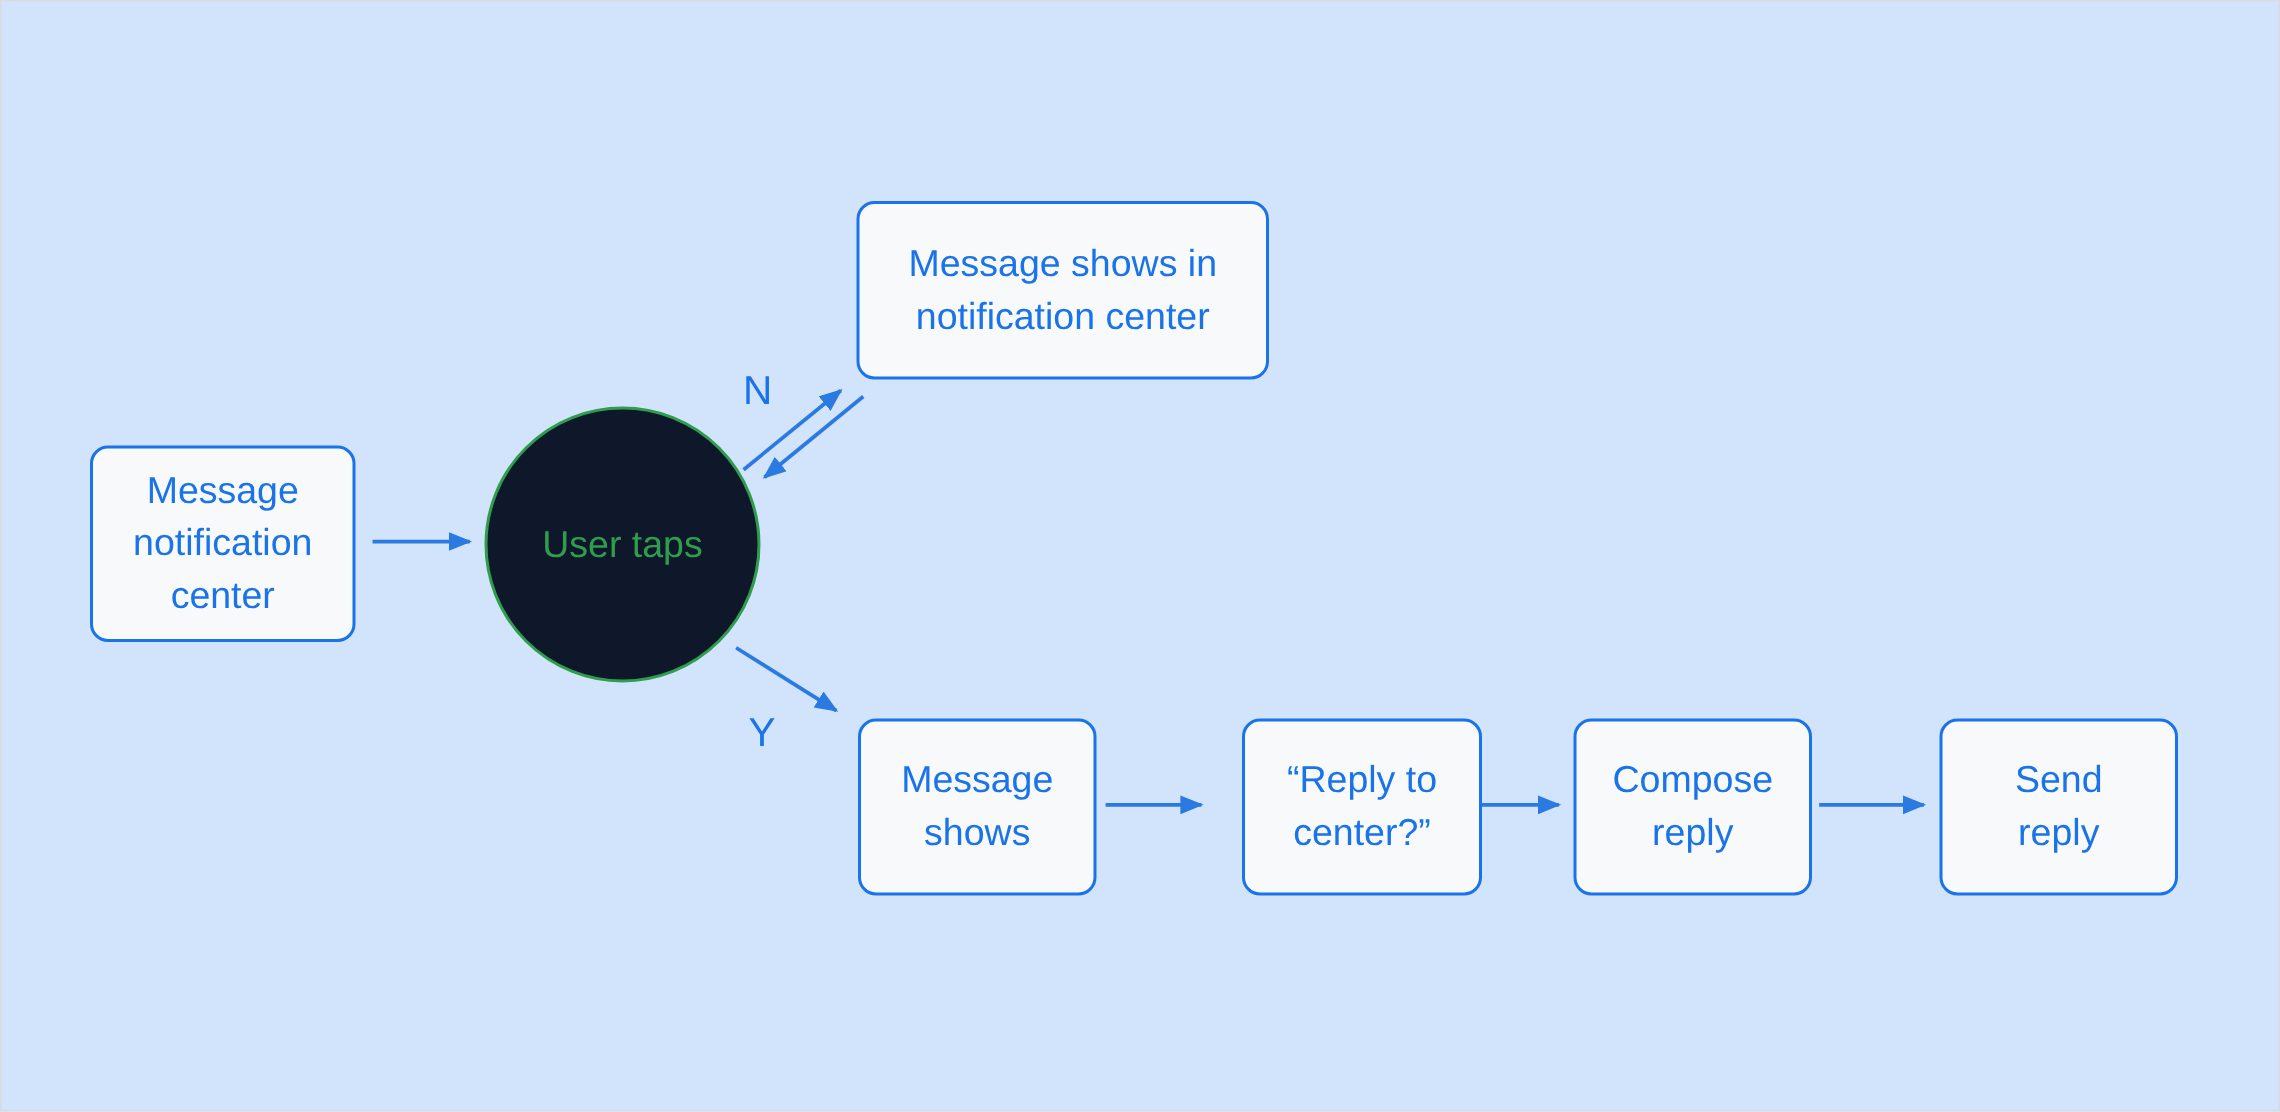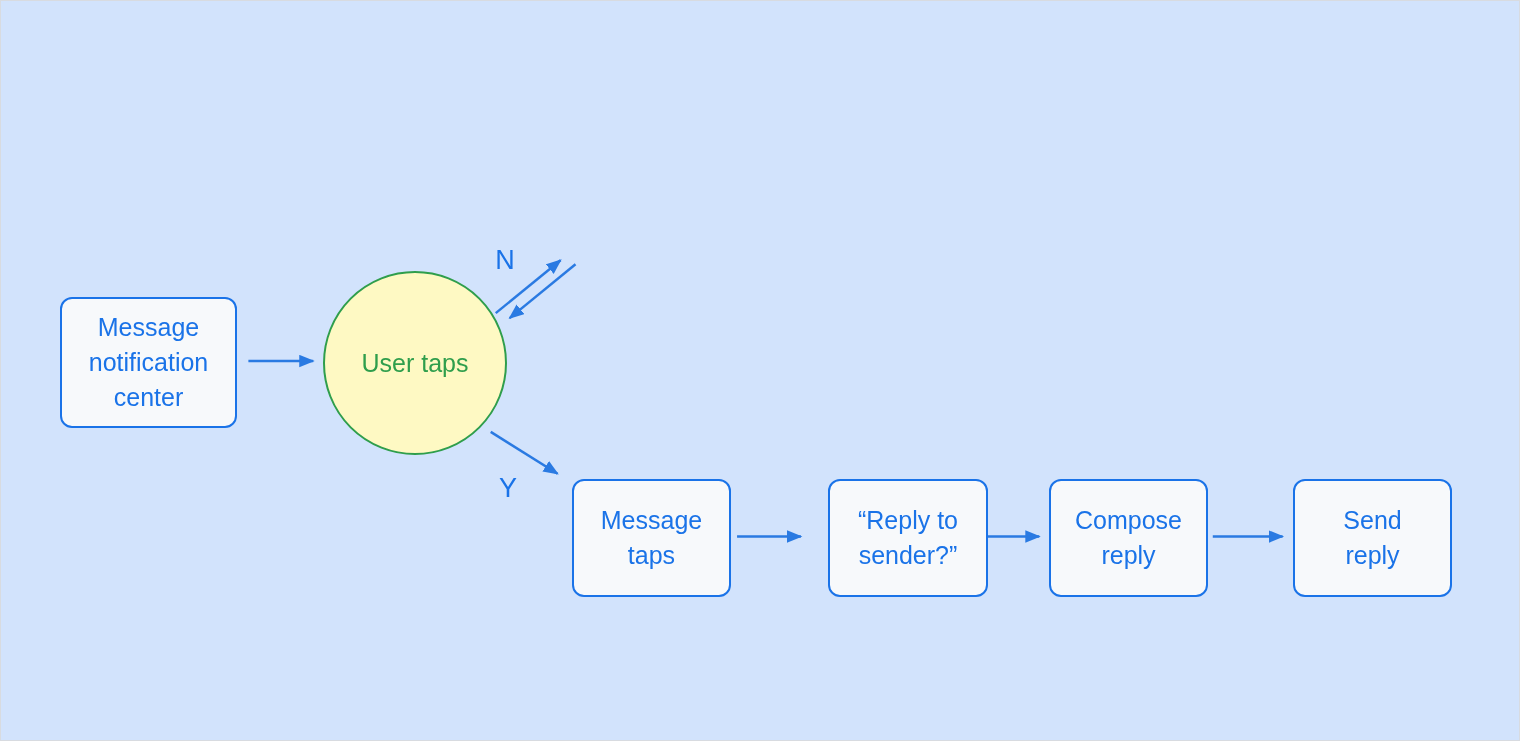--- a/index.html
+++ b/index.html
@@ -35,21 +35,21 @@
     font-size: 25px;
     line-height: 35px;
   }
   .node.box {
     background: #f7f9fb;
     border: 2px solid #1a73e8;
     border-radius: 12px;
     color: #1a73e8;
   }
   .node.circle {
-    background: #fef9c3;
+    background: #0f172a;
     border: 2px solid #2f9e4c;
     border-radius: 50%;
     color: #2f9e4c;
   }
   .edge-label {
     position: absolute;
     color: #1a73e8;
     font-size: 27px;
     line-height: 27px;
     width: 34px;
@@ -82,29 +82,33 @@
   <div class="node box" style="left:59px; top:296px; width:177px; height:131px;">
     <span>Message</span>
     <span>notification</span>
     <span>center</span>
   </div>
 
   <div class="node circle" style="left:322px; top:270px; width:184px; height:184px;">
     <span>User taps</span>
   </div>
 
+  <div class="node box" style="left:570px; top:133px; width:275px; height:119px;">
+    <span>Message shows in</span>
+    <span>notification center</span>
+  </div>
 
   <div class="node box" style="left:571px; top:478px; width:159px; height:118px;">
     <span>Message</span>
-    <span>taps</span>
+    <span>shows</span>
   </div>
 
   <div class="node box" style="left:810px; top:478px; width:160px; height:118px;margin-left:17px;">
     <span>“Reply to</span>
-    <span>sender?”</span>
+    <span>center?”</span>
   </div>
 
   <div class="node box" style="left:1048px; top:478px; width:159px; height:118px;">
     <span>Compose</span>
     <span>reply</span>
   </div>
 
   <div class="node box" style="left:1292px; top:478px; width:159px; height:118px;">
     <span>Send</span>
     <span>reply</span>

